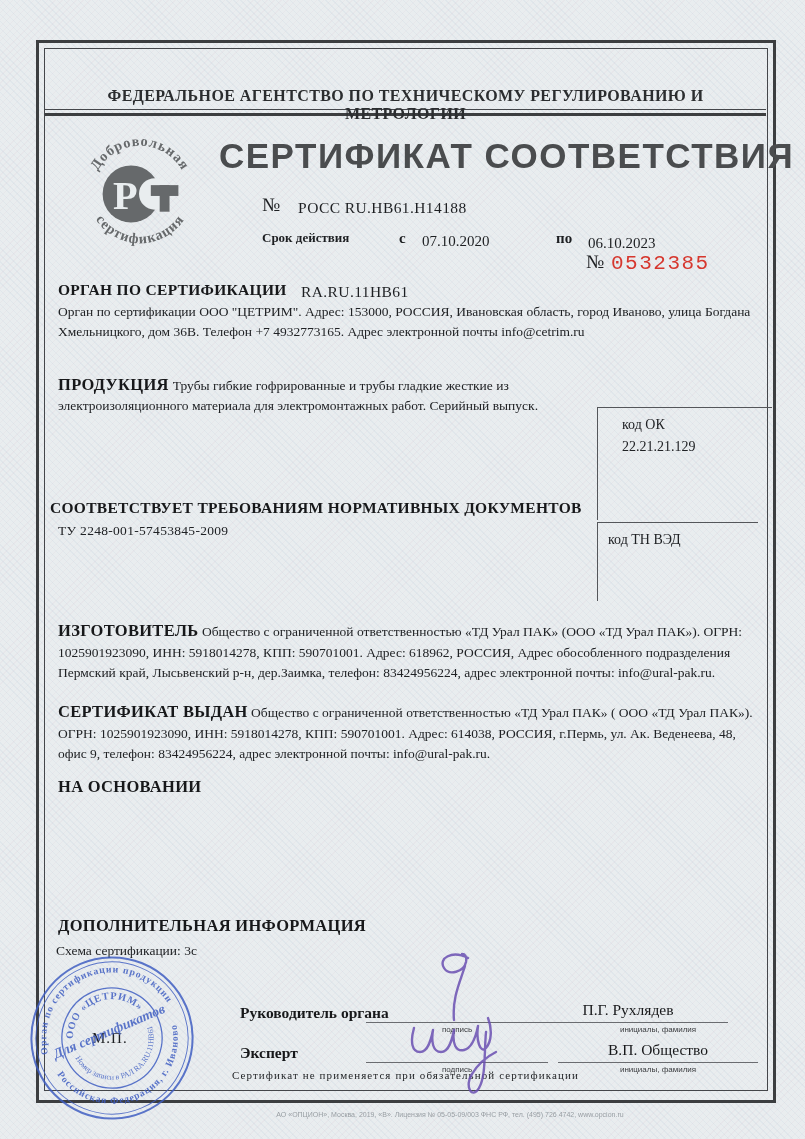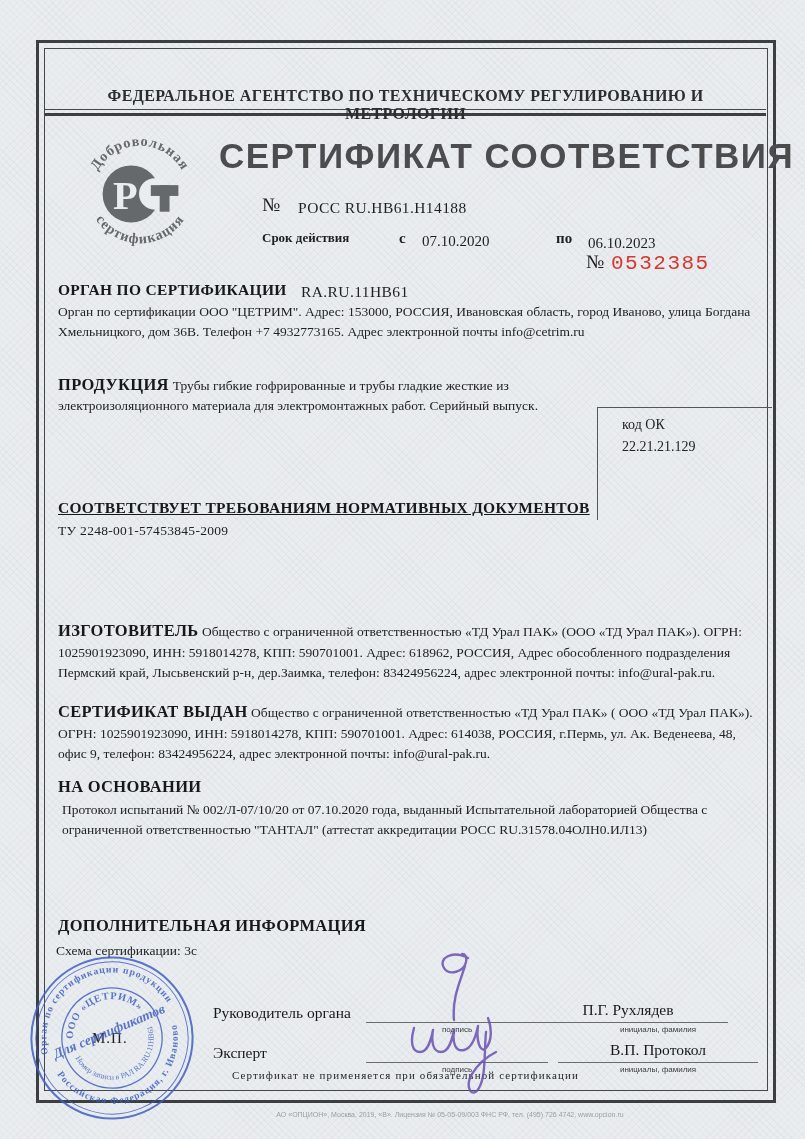--- a/index.html
+++ b/index.html
@@ -21,21 +21,21 @@
   .sys{top:56px;font-size:21px;font-weight:bold;letter-spacing:7px;color:#2b2d2f;}
   .agency{top:87px;font-size:16px;font-weight:bold;letter-spacing:.4px;color:#2b2d2f;}
   .doc-title{left:219px;top:136px;font-family:"Liberation Sans","DejaVu Sans",sans-serif;
     font-weight:bold;font-size:35px;letter-spacing:1.5px;color:#4a4c4e;}
   .ser15{font-size:15.5px;}
   .heading{font-weight:bold;font-size:15.5px;letter-spacing:.3px;color:#17181a;}
   .heading-lg{font-weight:bold;font-size:16.5px;letter-spacing:.3px;color:#17181a;}
   .body-text{font-size:13.5px;line-height:1.46;color:#202225;}
   .code-box{border-top:1px solid #54565a;border-left:1px solid #54565a;
     padding:6px 10px;font-size:14px;line-height:1.55;color:#202225;}
-  .sign-label{font-weight:normal;font-size:15.5px;color:#17181a;}
+  .sign-label{font-weight:bold;font-size:15.5px;color:#17181a;margin-left:27px;}
   .sig-line{border-bottom:1px solid #6a6c70;height:21px;}
   .caption{font-family:"Liberation Sans","DejaVu Sans",sans-serif;font-size:8px;color:#3a3c3f;text-align:center;}
   .name{font-size:15.5px;text-align:center;color:#17181a;}
   .blank-no{font-family:"Liberation Mono","DejaVu Sans Mono",monospace;font-size:21px;
     color:#d6372e;letter-spacing:1.5px;}
   .disclaimer{top:1069px;font-size:11px;letter-spacing:1.1px;color:#232527;}
   .microprint{left:90px;top:1111px;width:720px;text-align:center;
     font-family:"Liberation Sans","DejaVu Sans",sans-serif;font-size:7px;color:#989ea3;}
   .stamp{opacity:.84;transform:rotate(-23deg);}
   svg text{font-family:"Liberation Serif","DejaVu Serif",serif;}
@@ -91,51 +91,53 @@
 
   <p class="abs" style="left:58px;top:375px;width:548px;margin:0;">
     <span class="heading-lg">ПРОДУКЦИЯ</span>
     <span class="body-text">Трубы гибкие гофрированные и трубы гладкие жесткие из электроизоляционного материала для электромонтажных работ. Серийный выпуск.</span>
   </p>
   <div class="abs code-box" style="left:597px;top:407px;width:140px;height:100px;padding-left:24px;">
     <div>код ОК</div>
     <div>22.21.21.129</div>
   </div>
 
-  <div class="abs heading" style="left:58px;top:499px;text-decoration:underline;">СООТВЕТСТВУЕТ ТРЕБОВАНИЯМ НОРМАТИВНЫХ ДОКУМЕНТОВ</div>
+  <div class="abs heading" style="left:50px;top:499px;">СООТВЕТСТВУЕТ ТРЕБОВАНИЯМ НОРМАТИВНЫХ ДОКУМЕНТОВ</div>
   <div class="abs body-text" style="left:58px;top:521px;letter-spacing:.3px;">ТУ 2248-001-57453845-2009</div>
+  <div class="abs code-box" style="left:597px;top:522px;width:140px;height:66px;">
+    <div>код ТН ВЭД</div>
+  </div>
 
   <p class="abs body-text" style="left:58px;top:619px;width:708px;margin:0;">
     <span class="heading-lg">ИЗГОТОВИТЕЛЬ</span>
     <span>Общество с ограниченной ответственностью «ТД Урал ПАК» (ООО «ТД Урал ПАК»). ОГРН: 1025901923090, ИНН: 5918014278, КПП: 590701001. Адрес: 618962, РОССИЯ, Адрес обособленного подразделения Пермский край, Лысьвенский р-н, дер.Заимка, телефон: 83424956224, адрес электронной почты: info@ural-pak.ru.</span>
   </p>
 
   <p class="abs body-text" style="left:58px;top:700px;width:708px;margin:0;">
     <span class="heading-lg">СЕРТИФИКАТ ВЫДАН</span>
     <span>Общество с ограниченной ответственностью «ТД Урал ПАК» ( ООО «ТД Урал ПАК»). ОГРН: 1025901923090, ИНН: 5918014278, КПП: 590701001. Адрес: 614038, РОССИЯ, г.Пермь, ул. Ак. Веденеева, 48, офис 9, телефон: 83424956224, адрес электронной почты: info@ural-pak.ru.</span>
   </p>
 
   <div class="abs heading-lg" style="left:58px;top:777px;">НА ОСНОВАНИИ</div>
-  <div class="abs body-text" style="left:62px;top:800px;width:696px;">Протокол испытаний № 002/Л-07/10/20 от 07.10.2020 года, выданный Испытательной лабораторией Общества с ограниченной ответственностью "ТАНТАЛ" (аттестат аккредитации РОСС RU.31578.04ОЛН0.ИЛ13)</div>
 
   <div class="abs heading-lg" style="left:58px;top:916px;">ДОПОЛНИТЕЛЬНАЯ ИНФОРМАЦИЯ</div>
   <div class="abs body-text" style="left:56px;top:941px;">Схема сертификации: 3с</div>
 
   <div class="abs" style="left:92px;top:1030px;font-size:15px;letter-spacing:1px;">М.П.</div>
 
   <div class="abs sign-label" style="left:213px;top:1004px;">Руководитель органа</div>
   <div class="abs sig-line" style="left:366px;top:1001px;width:182px;"></div>
   <div class="abs caption" style="left:366px;top:1025px;width:182px;">подпись</div>
   <div class="abs name sig-line" style="left:528px;top:1001px;width:200px;">П.Г. Рухлядев</div>
   <div class="abs caption" style="left:558px;top:1025px;width:200px;">инициалы, фамилия</div>
 
   <div class="abs sign-label" style="left:213px;top:1044px;">Эксперт</div>
   <div class="abs sig-line" style="left:366px;top:1041px;width:182px;"></div>
   <div class="abs caption" style="left:366px;top:1065px;width:182px;">подпись</div>
-  <div class="abs name sig-line" style="left:558px;top:1041px;width:200px;">В.П. Протокол</div>
+  <div class="abs name sig-line" style="left:558px;top:1041px;width:200px;">В.П. Общество</div>
   <div class="abs caption" style="left:558px;top:1065px;width:200px;">инициалы, фамилия</div>
 
   <div class="abs center-line disclaimer">Сертификат не применяется при обязательной сертификации</div>
   <div class="abs microprint">АО «ОПЦИОН», Москва, 2019, «В». Лицензия № 05-05-09/003 ФНС РФ, тел. (495) 726 4742, www.opcion.ru</div>
 
   <svg class="abs stamp" style="left:24px;top:950px;" width="176" height="176" viewBox="0 0 190 190">
     <defs>
       <path id="stOutTop" d="M 24 95 A 71 71 0 0 1 166 95"></path>
       <path id="stOutBot" d="M 24 95 A 71 71 0 0 0 166 95"></path>
       <path id="stInTop" d="M 53 95 A 42 42 0 0 1 137 95"></path>

